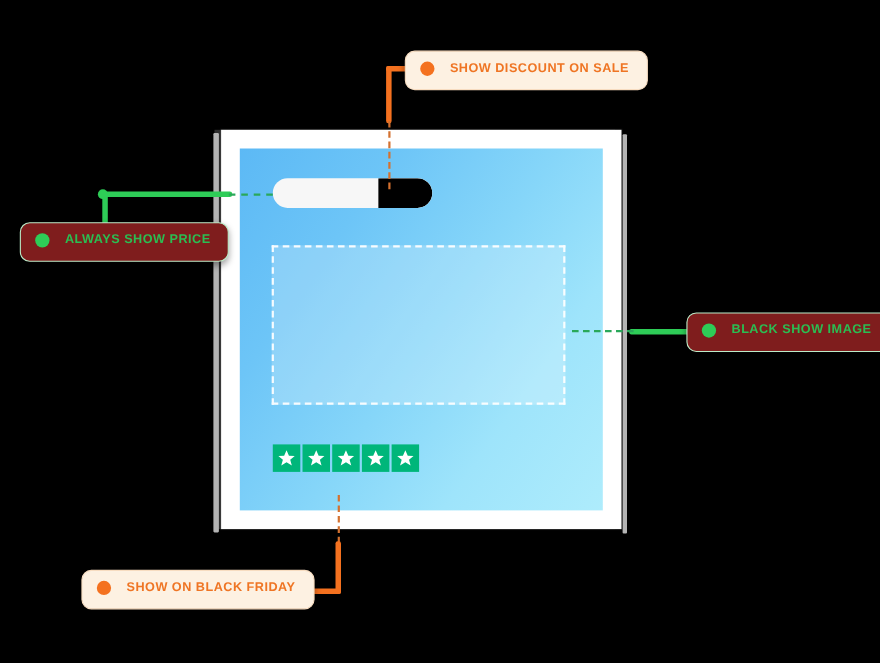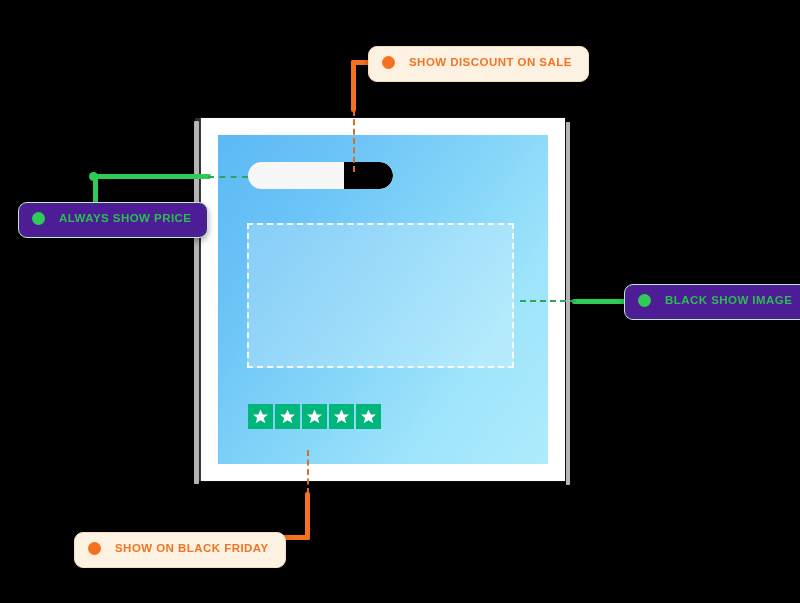--- a/index.html
+++ b/index.html
@@ -140,39 +140,39 @@
     border-radius: 50%;
     flex: 0 0 auto;
     margin-right: 14px;
   }
   .badge .btxt {
     font-size: 11.5px;
     font-weight: bold;
     letter-spacing: 0.45px;
   }
   .badge.green {
-    background: #4c1d95;
+    background: #7f1d1d;
     border: 1px solid #bcecc9;
     box-shadow: 0 3px 6px rgba(0,0,0,0.35);
   }
   .badge.green .dot { background: #2ecc57; }
   .badge.green .btxt { color: #2bbd52; }
 
   .badge.orange {
     background: #fdf1e2;
     border: 1px solid #f7dcc0;
     box-shadow: 0 3px 6px rgba(0,0,0,0.35);
   }
   .badge.orange .dot { background: #f4711f; }
   .badge.orange .btxt { color: #ef7524; }
 
   #badge-discount { left: 368px; top: 46px; }
   #badge-price    { left: 18px;  top: 202px; }
   #badge-image    { left: 624px; top: 284px; }
-  #badge-friday   { left: 74px;  top: 532px; }
+  #badge-friday   { left: 74px;  top: 518px; }
 
   
   .conn { position: absolute; z-index: 20; }
 
   .seg-solid-g { background: #2ecc57; position: absolute; }
   .seg-solid-o { background: #f4711f; position: absolute; }
 
   .dash-h-g {
     position: absolute;
     height: 0;

